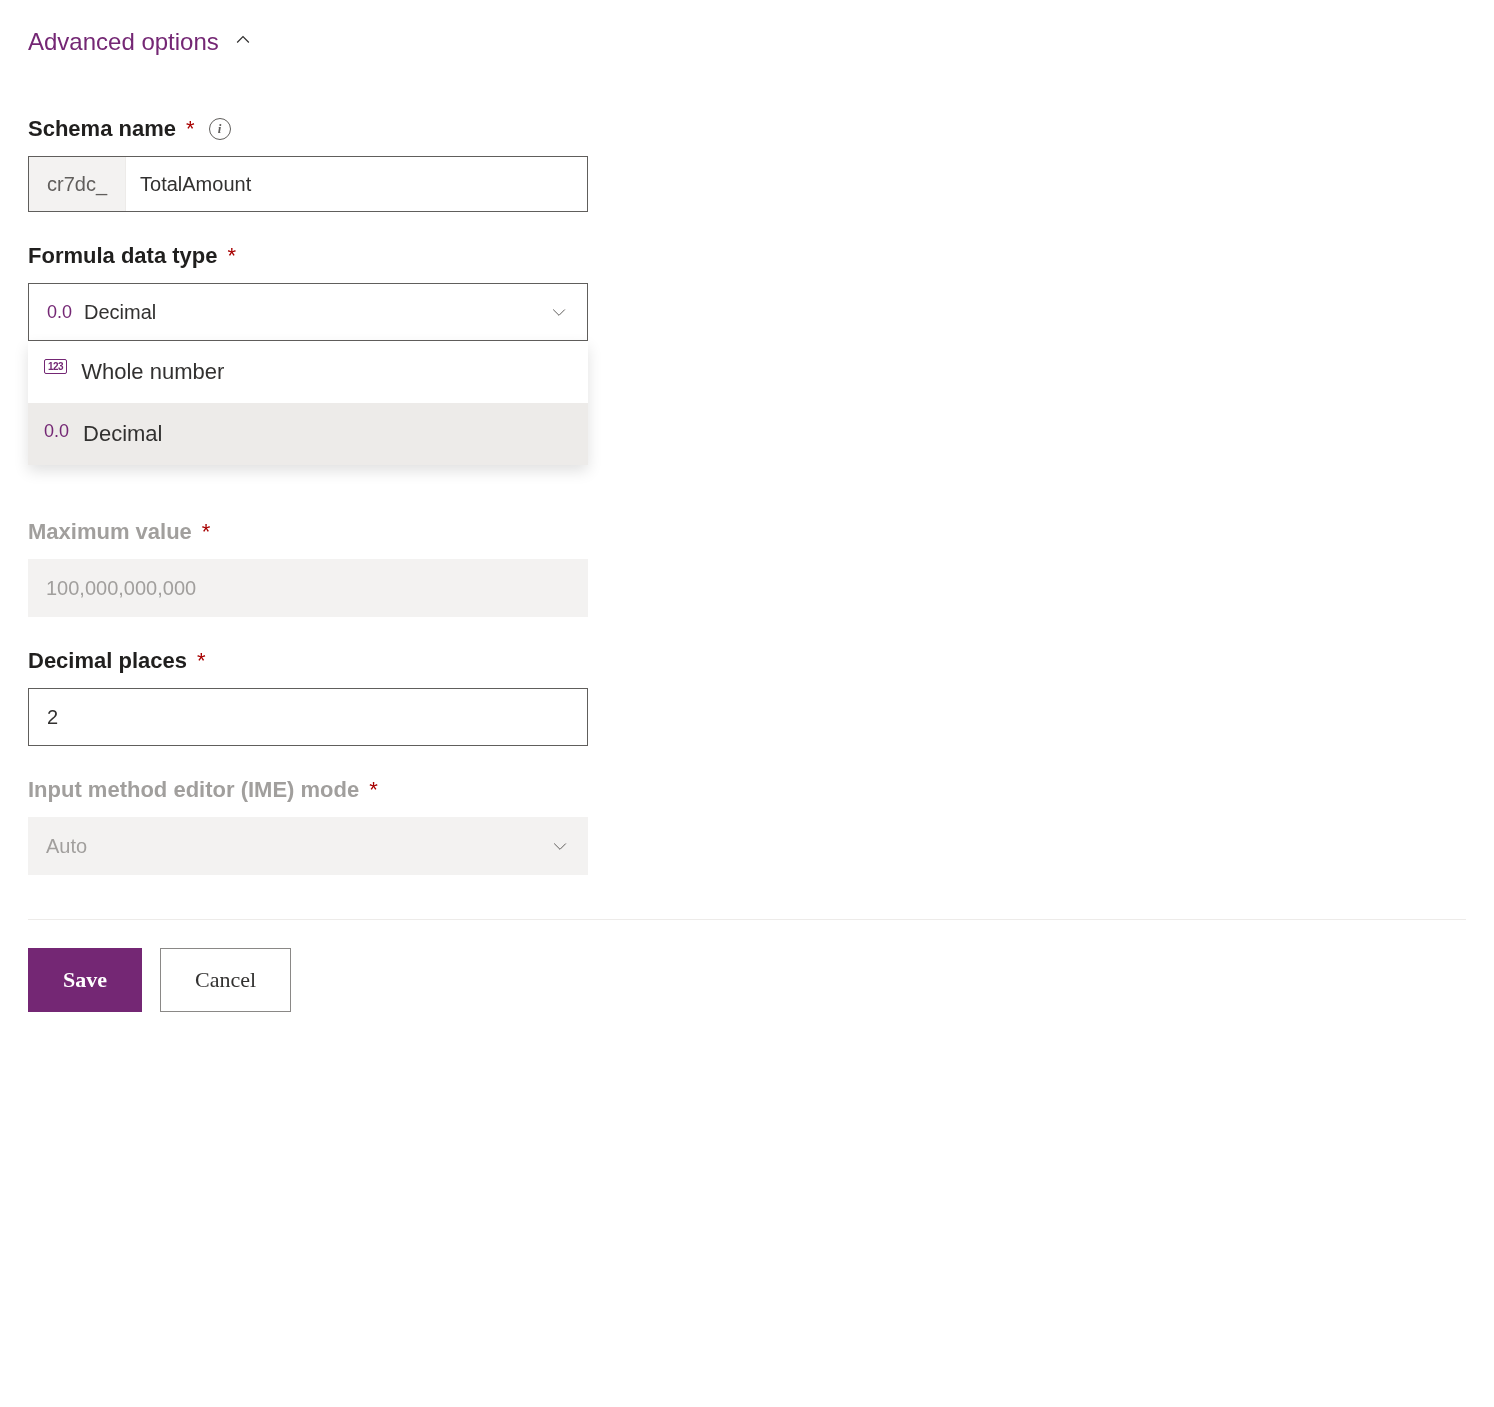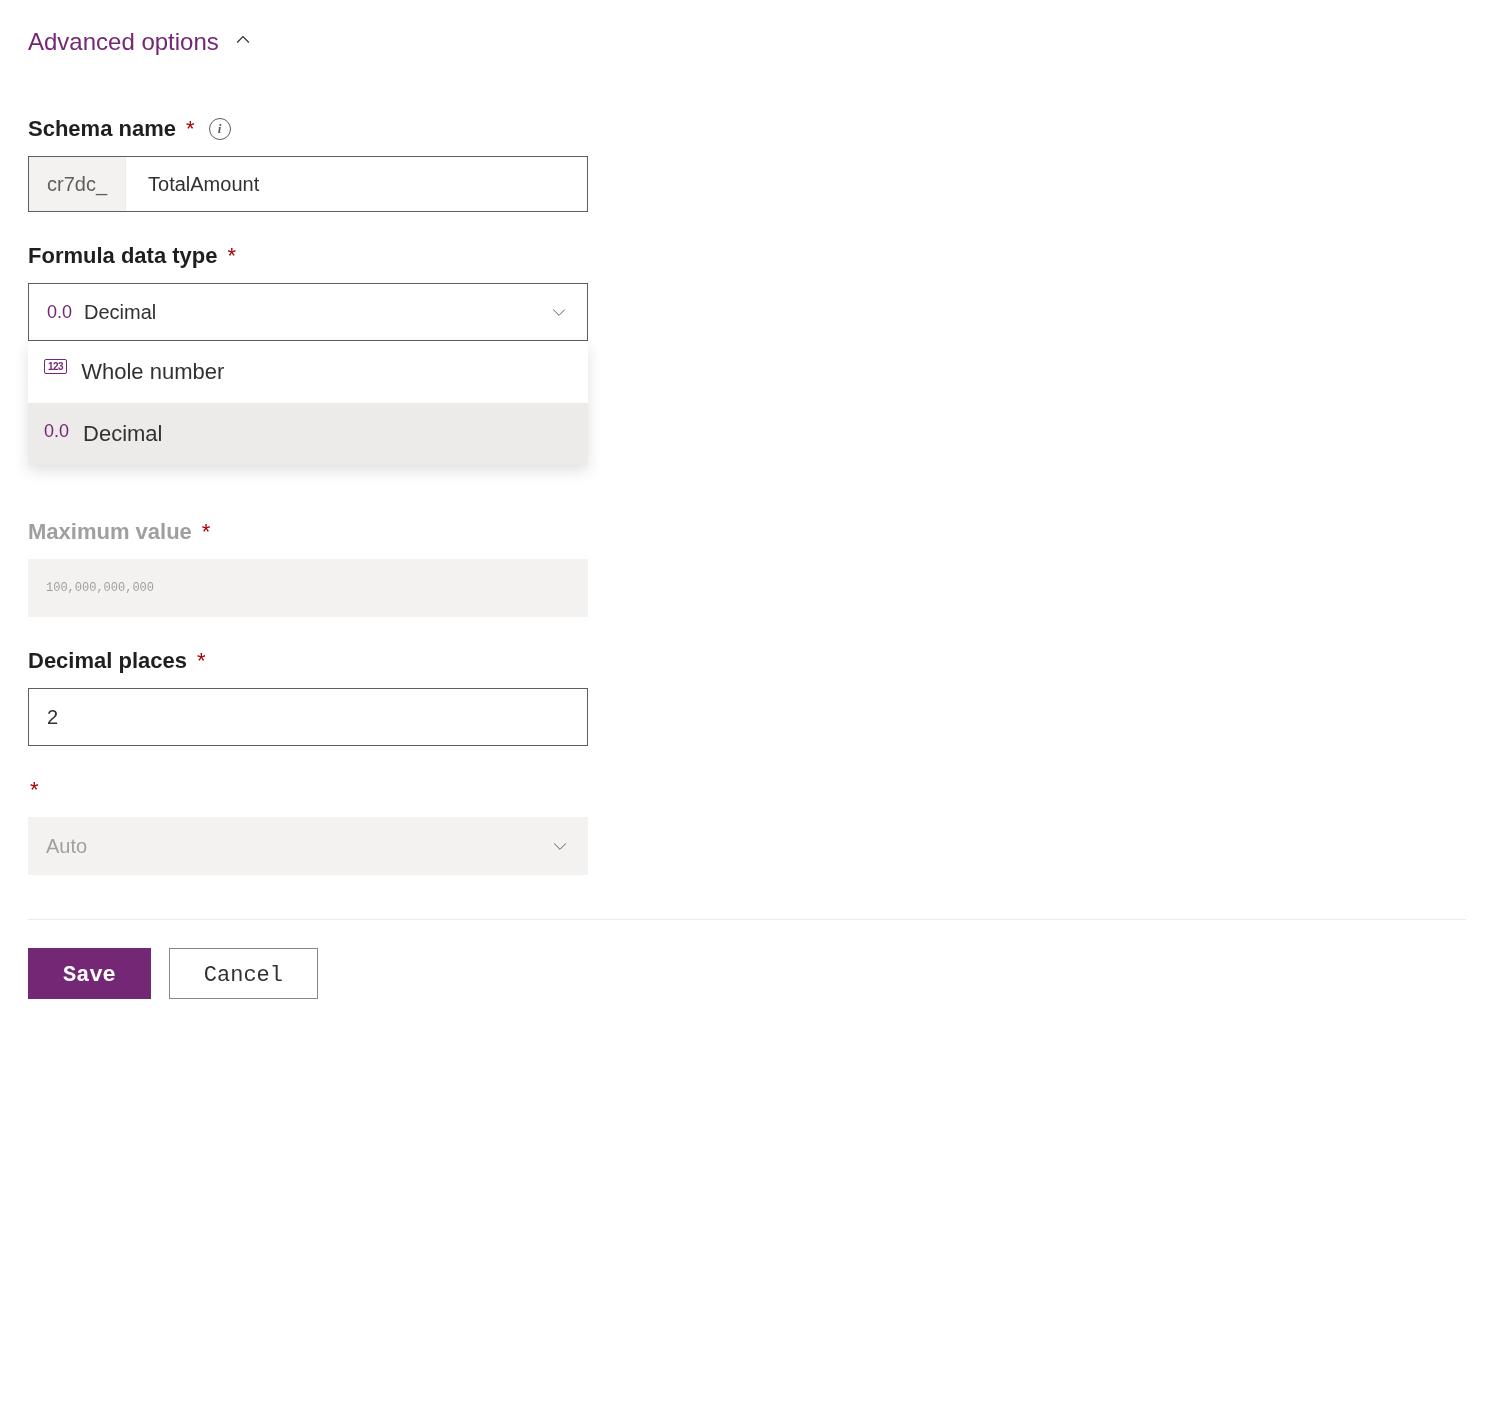--- a/index.html
+++ b/index.html
@@ -78,21 +78,21 @@
       display: flex;
       align-items: center;
       padding: 0 18px;
       color: #605e5c;
       font-size: 20px;
       border-right: 1px solid #edebe9;
     }
     .prefix-input input {
       border: none;
       flex: 1;
-      padding: 0 22px;
+      padding: 0 14px;
       font-size: 20px;
       font-family: inherit;
       outline: none;
       color: #323130;
     }
     .select-box {
       border: 1px solid #605e5c;
       height: 58px;
       display: flex;
       align-items: center;
@@ -166,35 +166,34 @@
       color: #323130;
     }
     .disabled-input {
       background: #f3f2f1;
       border: none;
       height: 58px;
       display: flex;
       align-items: center;
       padding: 0 18px;
       color: #a19f9d;
-      font-size: 12px;
-      font-family: Liberation Mono, monospace;
+      font-size: 20px;
     }
     .footer {
       border-top: 1px solid #edebe9;
       margin-top: 44px;
       padding-top: 28px;
       display: flex;
       gap: 18px;
     }
     .btn {
-      height: 51px;
+      height: 64px;
       padding: 14px 34px;
       font-size: 22px;
-      font-family: Liberation Mono, monospace;
+      font-family: Liberation Serif, serif;
       cursor: pointer;
       border: 1px solid #8a8886;
       background: #ffffff;
       color: #323130;
     }
     .btn-primary {
       background: #742774;
       color: #ffffff;
       border: 1px solid #742774;
       font-weight: 600;
@@ -267,20 +266,21 @@
 <div class="field-group">
   <div class="field-label">
     <span>Decimal places</span>
     <span class="required-asterisk">*</span>
   </div>
   <input class="text-input" type="text" value="2" style="">
 </div>
 
 <div class="field-group" style="margin-bottom:0;">
   <div class="field-label disabled">
+    <span>Input method editor (IME) mode</span>
     <span class="required-asterisk">*</span>
   </div>
   <div class="select-box disabled">
     <span>Auto</span>
     <span class="chevron-down">
       <svg viewBox="0 0 24 24">
           <polyline points="5 9 12 16 19 9"></polyline>
         </svg>
     </span>
   </div>

